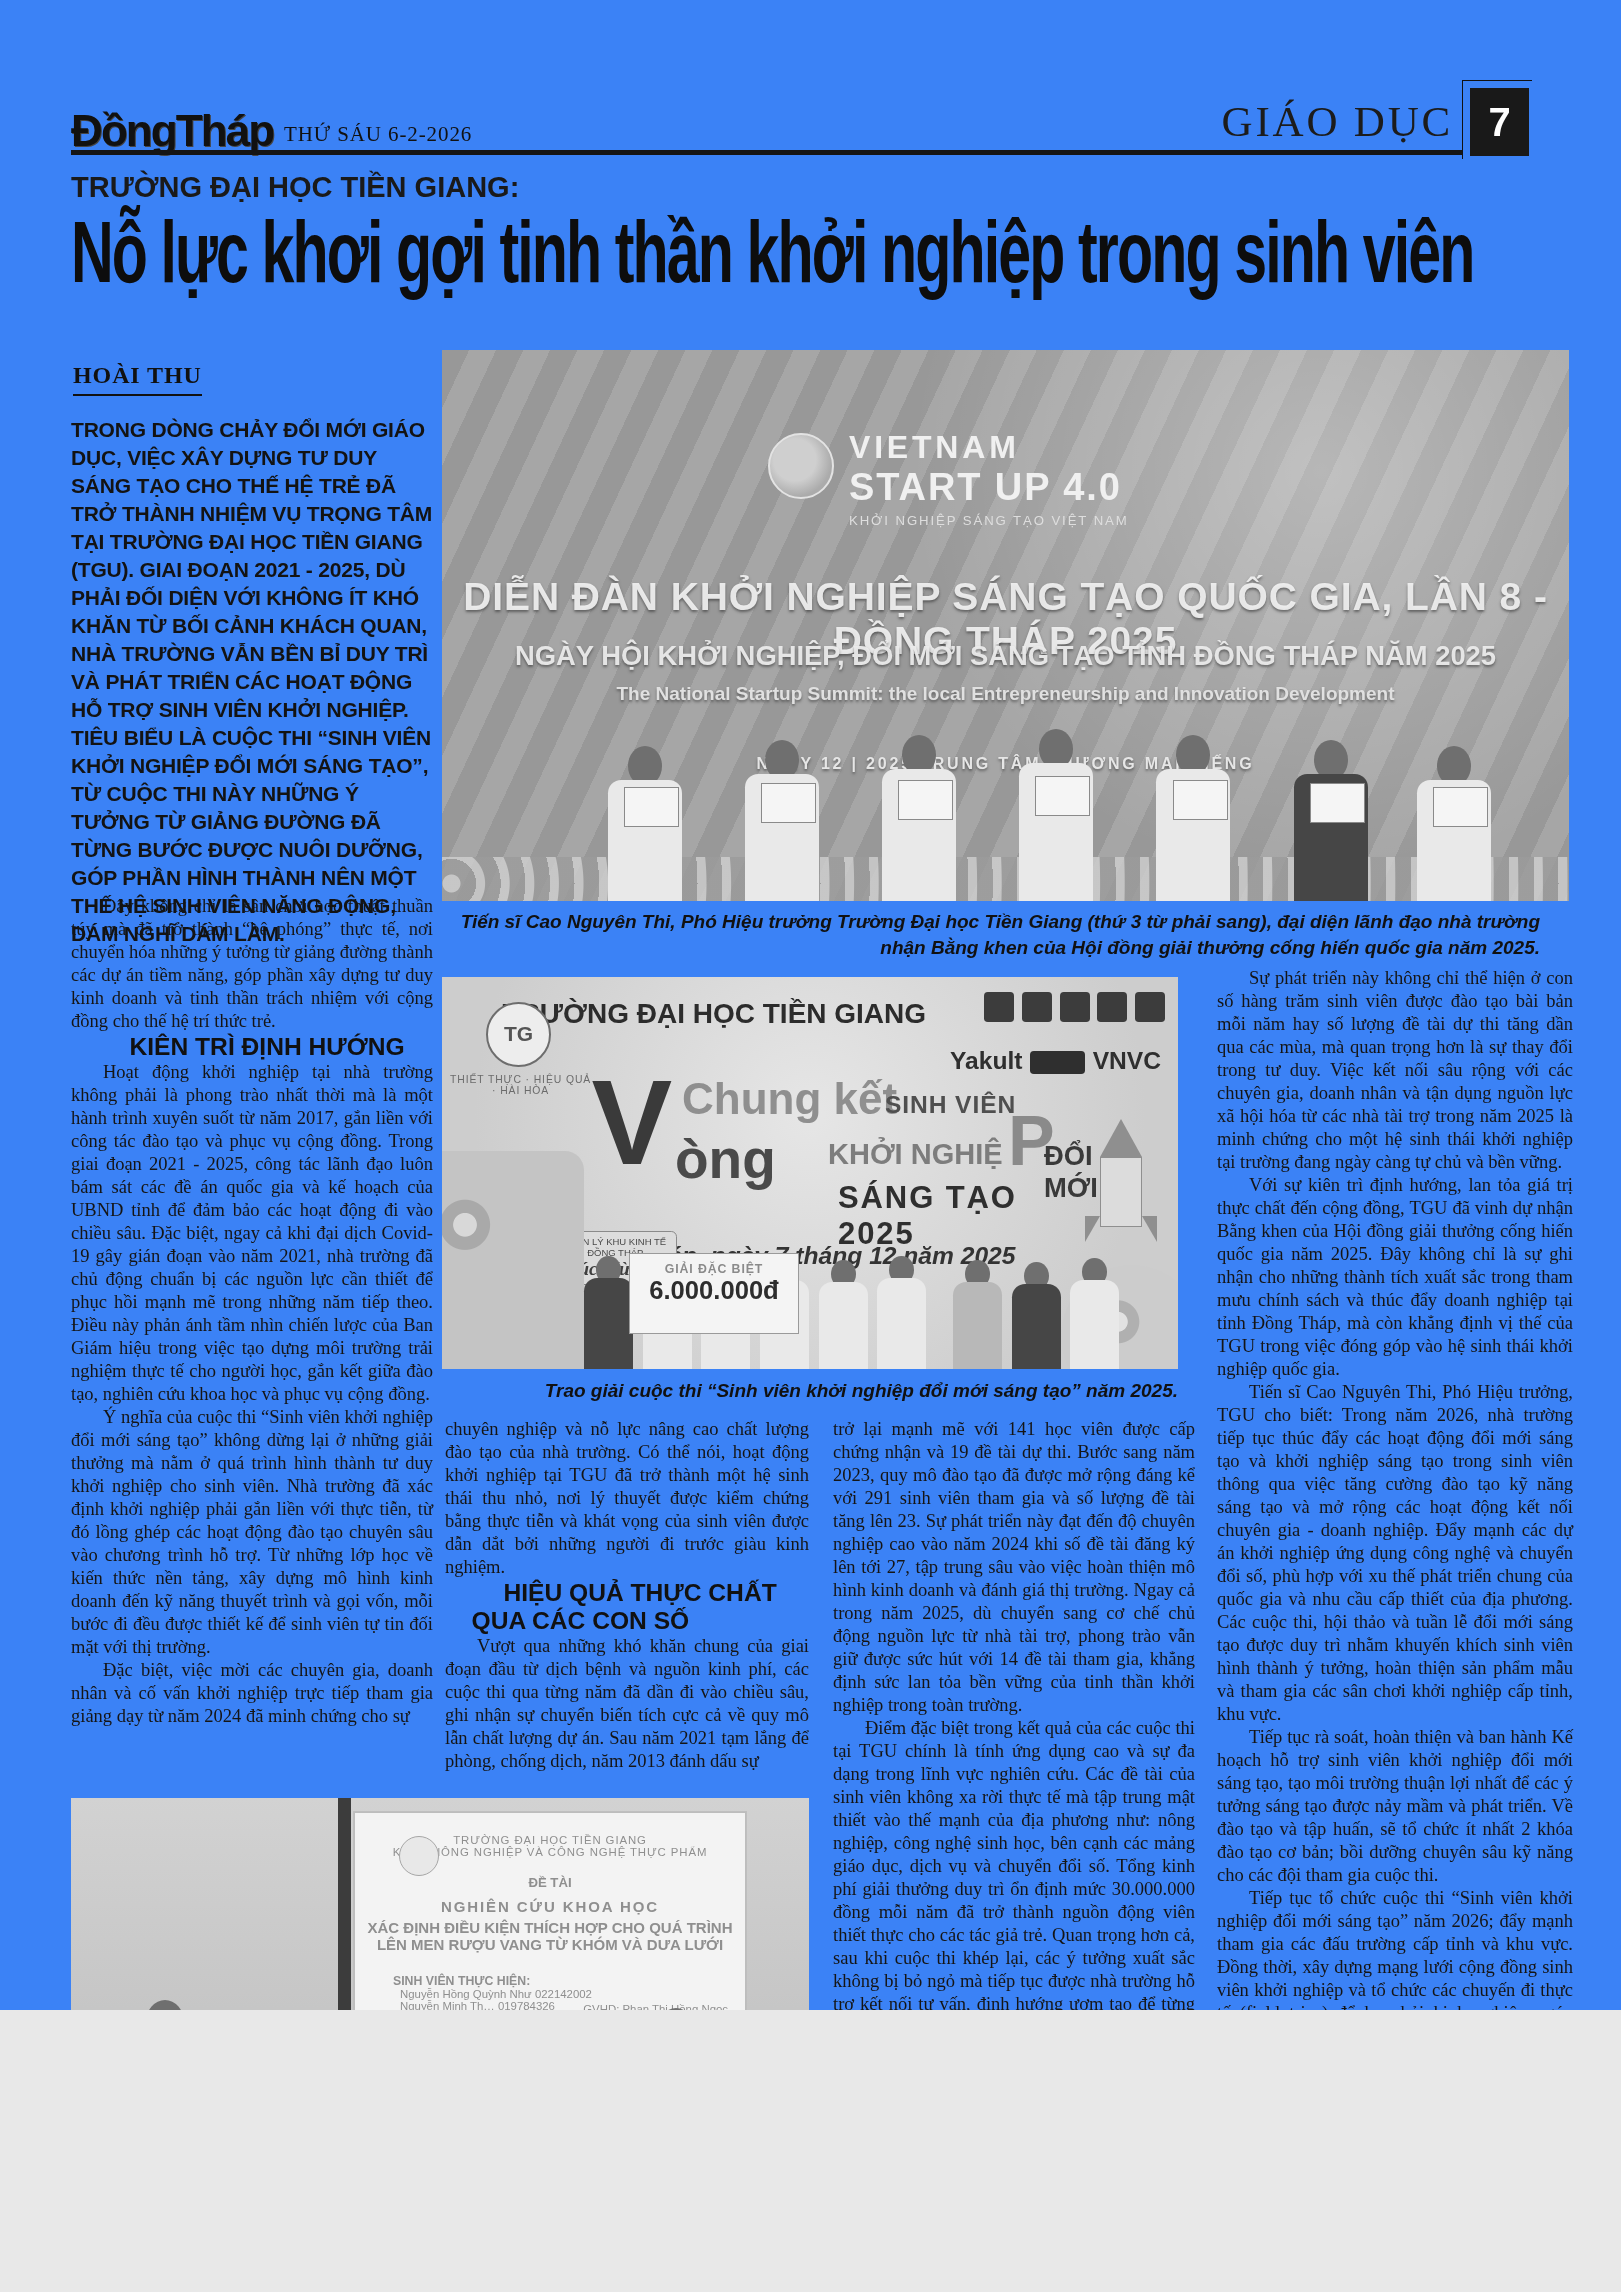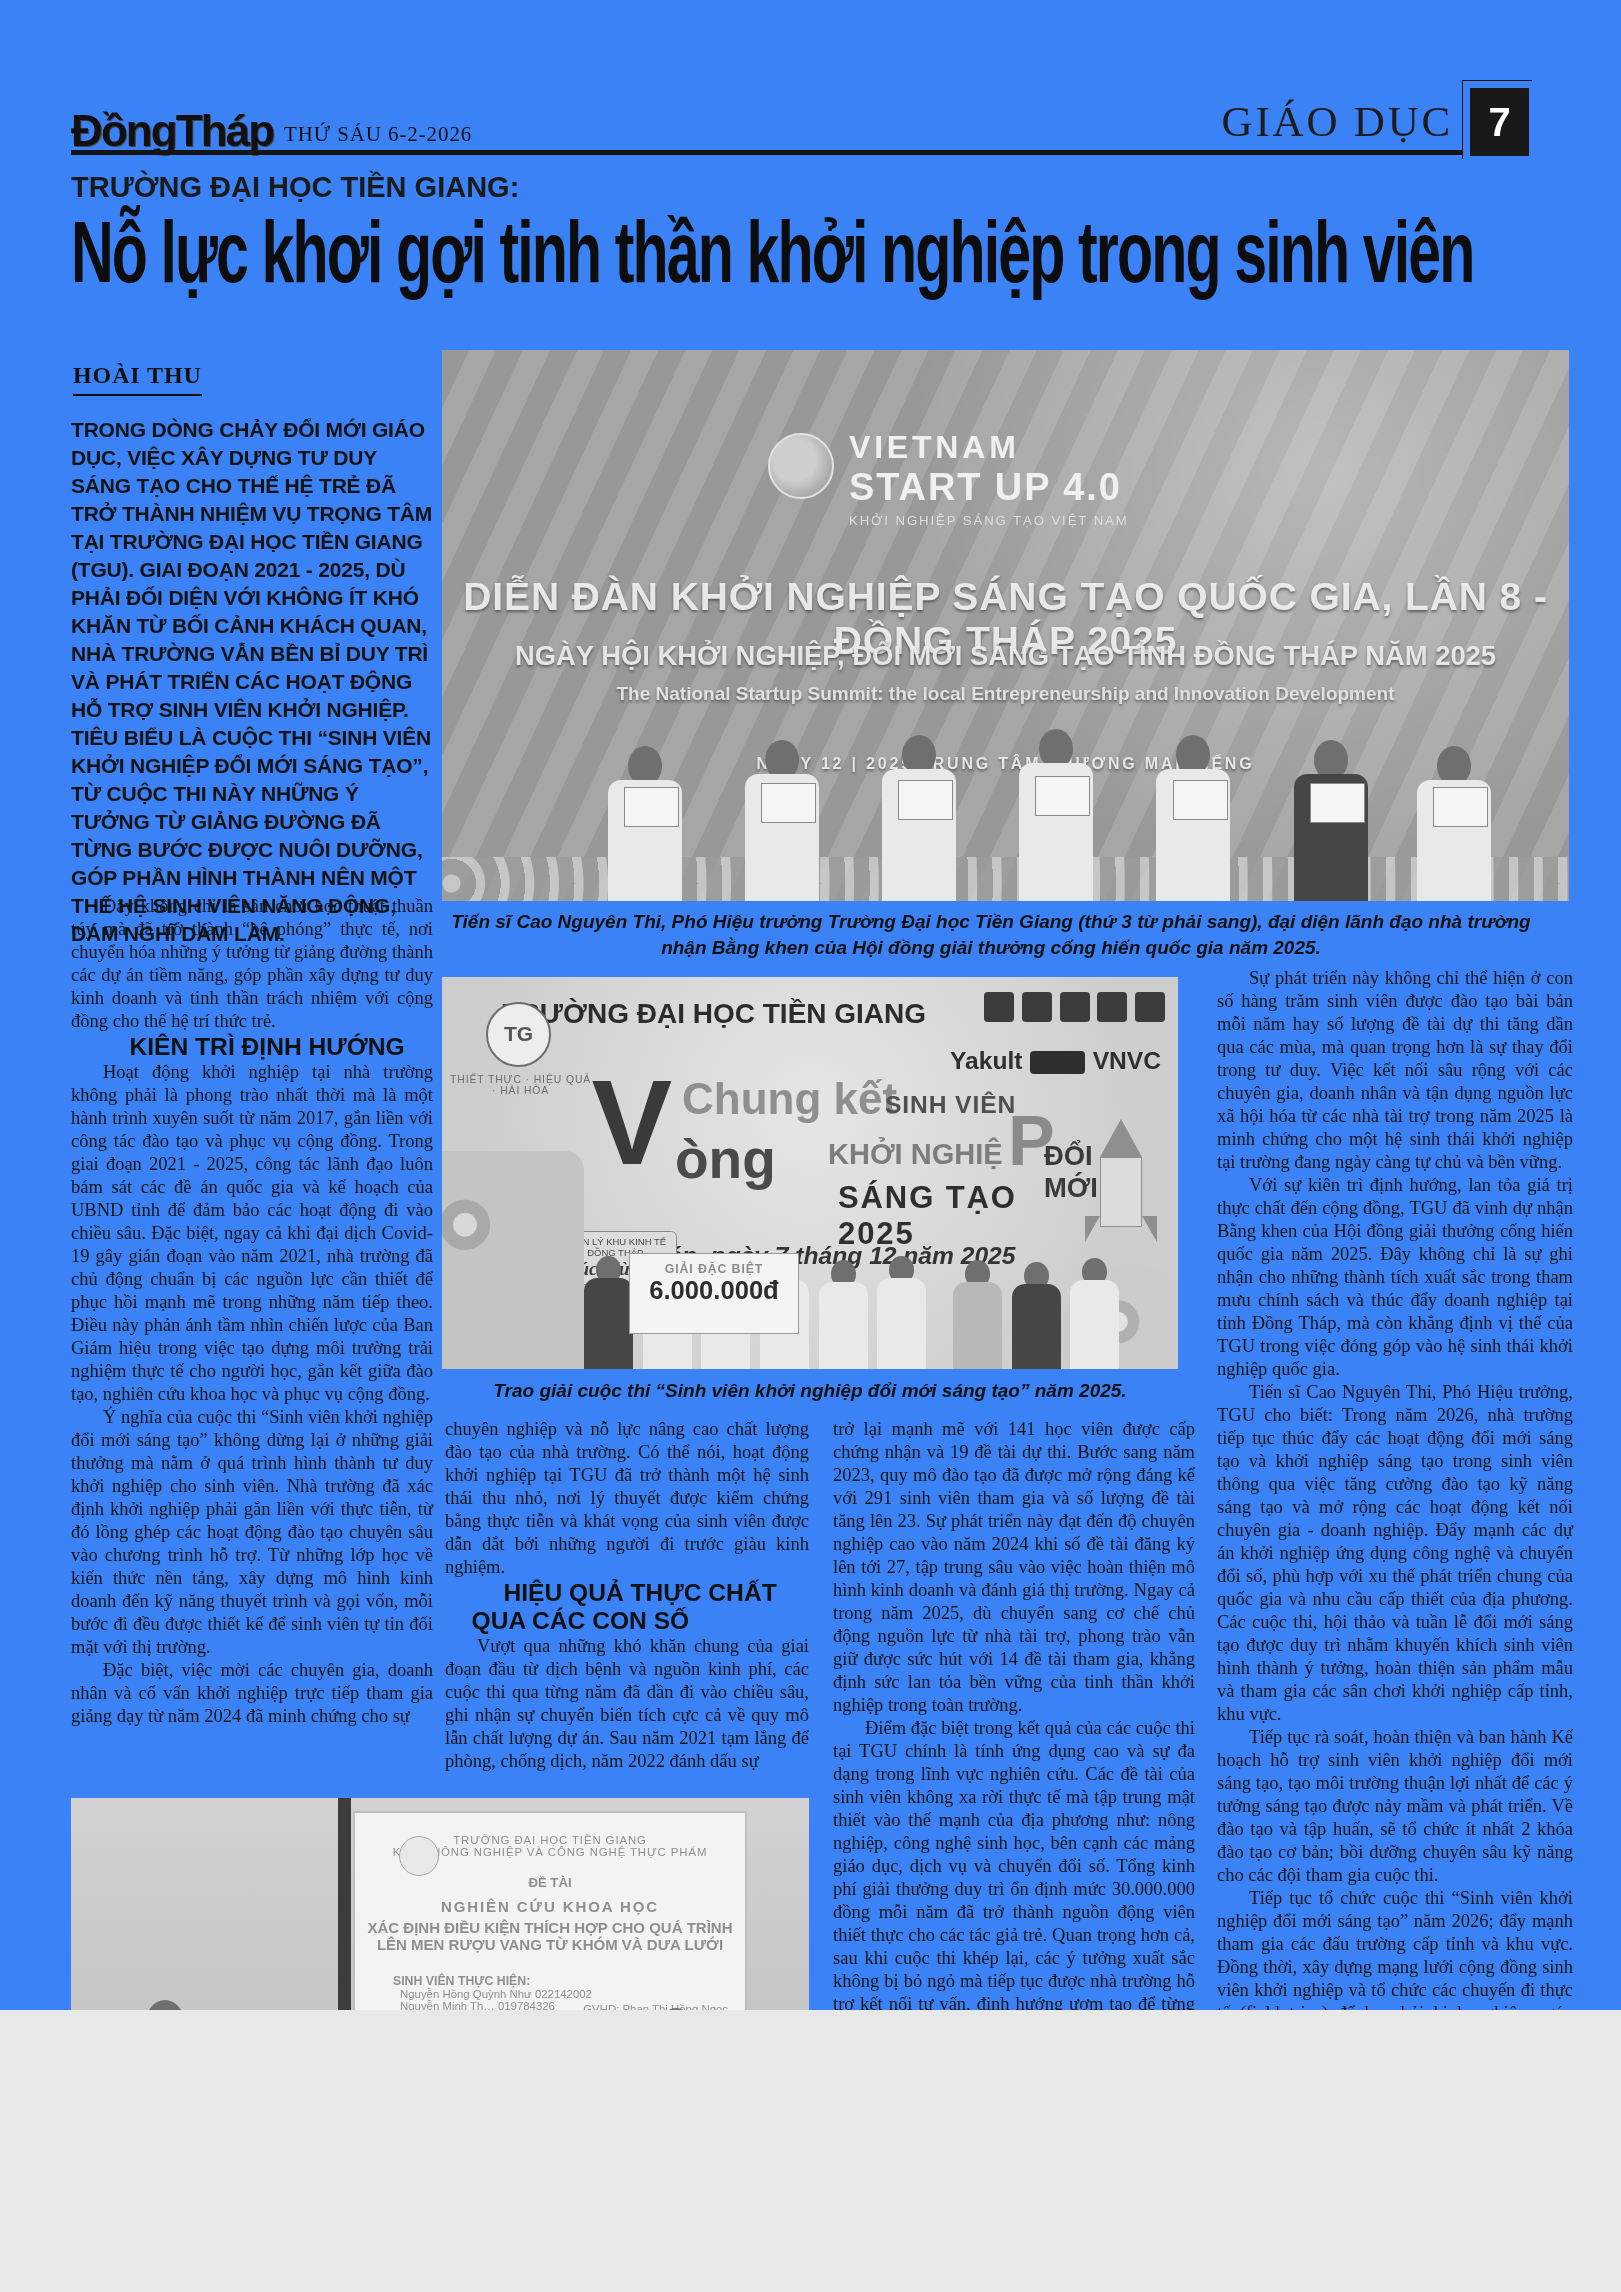--- a/index.html
+++ b/index.html
@@ -33,21 +33,21 @@
   .bodycol p{margin:0;text-indent:32px;}
   .bodycol p.cont{text-indent:0;}
   .col1{left:71px;top:895px;width:362px;}
   .col2{left:445px;top:1418px;width:364px;}
   .col3{left:833px;top:1418px;width:362px;}
   .col4{left:1217px;top:967px;width:356px;}
   .subhead{font-family:"Liberation Sans",sans-serif;font-weight:700;font-size:24.6px;line-height:28px;
         color:#111;margin:9.5px 0 7.6px 0;padding-left:26.5px;text-indent:0;}
   
   .caption{position:absolute;font-family:"Liberation Sans",sans-serif;font-style:italic;font-weight:700;
-        font-size:19px;line-height:25.6px;color:#111;text-align:center;}
+        font-size:19px;line-height:25.6px;color:#111;text-align:right;}
   .cap1{left:442px;top:909px;width:1098px;}
   .cap2{left:442px;top:1378px;width:736px;}
   .cap3{left:73px;top:2208px;width:736px;}
   
   .photo{position:absolute;overflow:hidden;background:#a9a9a9;}
   .photo1{left:442px;top:350px;width:1127px;height:551px;
      background:
        radial-gradient(circle at 78% 22%, rgba(255,255,255,.30), rgba(255,255,255,0) 42%),
        repeating-linear-gradient(115deg,#989898 0 24.6px,#a6a6a6 24.6px 49px);}
   .photo1 .pots{position:absolute;left:0;bottom:0;width:100%;height:44px;
@@ -160,21 +160,21 @@
     <p>Ý nghĩa của cuộc thi “Sinh viên khởi nghiệp đổi mới sáng tạo” không dừng lại ở những giải thưởng mà nằm ở quá trình hình thành tư duy khởi nghiệp cho sinh viên. Nhà trường đã xác định khởi nghiệp phải gắn liền với thực tiễn, từ đó lồng ghép các hoạt động đào tạo chuyên sâu vào chương trình hỗ trợ. Từ những lớp học về kiến thức nền tảng, xây dựng mô hình kinh doanh đến kỹ năng thuyết trình và gọi vốn, mỗi bước đi đều được thiết kế để sinh viên tự tin đối mặt với thị trường.</p>
     <p>Đặc biệt, việc mời các chuyên gia, doanh nhân và cố vấn khởi nghiệp trực tiếp tham gia giảng dạy từ năm 2024 đã minh chứng cho sự</p>
   </div>
 
   <div class="bodycol col2">
     <p class="cont">chuyên nghiệp và nỗ lực nâng cao chất lượng đào tạo của nhà trường. Có thể nói, hoạt động khởi nghiệp tại TGU đã trở thành một hệ sinh thái thu nhỏ, nơi lý thuyết được kiểm chứng bằng thực tiễn và khát vọng của sinh viên được dẫn dắt bởi những người đi trước giàu kinh nghiệm.</p>
     <p class="subhead">
       <span>HIỆU QUẢ THỰC CHẤT</span><br>
       <span>QUA CÁC CON SỐ</span>
     </p>
-    <p>Vượt qua những khó khăn chung của giai đoạn đầu từ dịch bệnh và nguồn kinh phí, các cuộc thi qua từng năm đã dần đi vào chiều sâu, ghi nhận sự chuyển biến tích cực cả về quy mô lẫn chất lượng dự án. Sau năm 2021 tạm lắng để phòng, chống dịch, năm 2022 đánh dấu sự</p>
+    <p>Vượt qua những khó khăn chung của giai đoạn đầu từ dịch bệnh và nguồn kinh phí, các cuộc thi qua từng năm đã dần đi vào chiều sâu, ghi nhận sự chuyển biến tích cực cả về quy mô lẫn chất lượng dự án. Sau năm 2021 tạm lắng để phòng, chống dịch, năm 2013 đánh dấu sự</p>
   </div>
 
   <div class="bodycol col3">
     <p class="cont">trở lại mạnh mẽ với 141 học viên được cấp chứng nhận và 19 đề tài dự thi. Bước sang năm 2023, quy mô đào tạo đã được mở rộng đáng kể với 291 sinh viên tham gia và số lượng đề tài tăng lên 23. Sự phát triển này đạt đến độ chuyên nghiệp cao vào năm 2024 khi số đề tài đăng ký lên tới 27, tập trung sâu vào việc hoàn thiện mô hình kinh doanh và đánh giá thị trường. Ngay cả trong năm 2025, dù chuyển sang cơ chế chủ động nguồn lực từ nhà tài trợ, phong trào vẫn giữ được sức hút với 14 đề tài tham gia, khẳng định sức lan tỏa bền vững của tinh thần khởi nghiệp trong toàn trường.</p>
     <p>Điểm đặc biệt trong kết quả của các cuộc thi tại TGU chính là tính ứng dụng cao và sự đa dạng trong lĩnh vực nghiên cứu. Các đề tài của sinh viên không xa rời thực tế mà tập trung mật thiết vào thế mạnh của địa phương như: nông nghiệp, công nghệ sinh học, bên cạnh các mảng giáo dục, dịch vụ và chuyển đổi số. Tổng kinh phí giải thưởng duy trì ổn định mức 30.000.000 đồng mỗi năm đã trở thành nguồn động viên thiết thực cho các tác giả trẻ. Quan trọng hơn cả, sau khi cuộc thi khép lại, các ý tưởng xuất sắc không bị bỏ ngỏ mà tiếp tục được nhà trường hỗ trợ kết nối tư vấn, định hướng ươm tạo để từng bước tiếp cận thị trường thực tế. Chính sự kết nối xuyên suốt từ khâu ý tưởng đến hỗ trợ phát triển sau cuộc thi đã tạo nên giá trị cốt lõi, biến cuộc thi trở thành một mắt xích không thể thiếu trong hệ sinh thái khởi nghiệp của tỉnh, góp phần tạo dựng môi trường học tập năng động và sáng tạo cho thế hệ tương lai.</p>
   </div>
 
   <div class="bodycol col4">
     <p>Sự phát triển này không chỉ thể hiện ở con số hàng trăm sinh viên được đào tạo bài bản mỗi năm hay số lượng đề tài dự thi tăng dần qua các mùa, mà quan trọng hơn là sự thay đổi trong tư duy. Việc kết nối sâu rộng với các chuyên gia, doanh nhân và tận dụng nguồn lực xã hội hóa từ các nhà tài trợ trong năm 2025 là minh chứng cho một hệ sinh thái khởi nghiệp tại trường đang ngày càng tự chủ và bền vững.</p>
     <p>Với sự kiên trì định hướng, lan tỏa giá trị thực chất đến cộng đồng, TGU đã vinh dự nhận Bằng khen của Hội đồng giải thưởng cống hiến quốc gia năm 2025. Đây không chỉ là sự ghi nhận cho những thành tích xuất sắc trong tham mưu chính sách và thúc đẩy doanh nghiệp tại tỉnh Đồng Tháp, mà còn khẳng định vị thế của TGU trong việc đóng góp vào hệ sinh thái khởi nghiệp quốc gia.</p>

